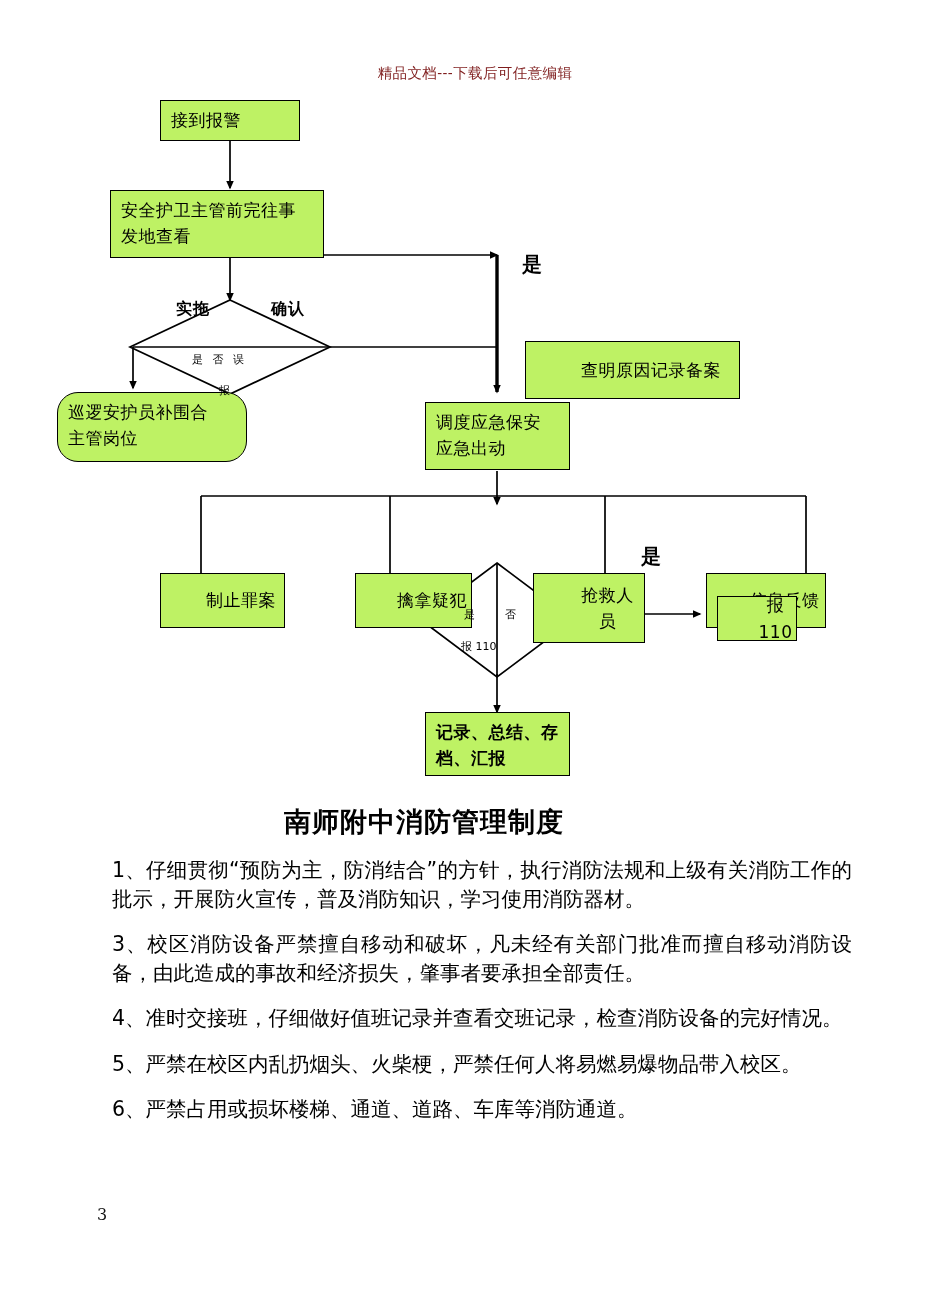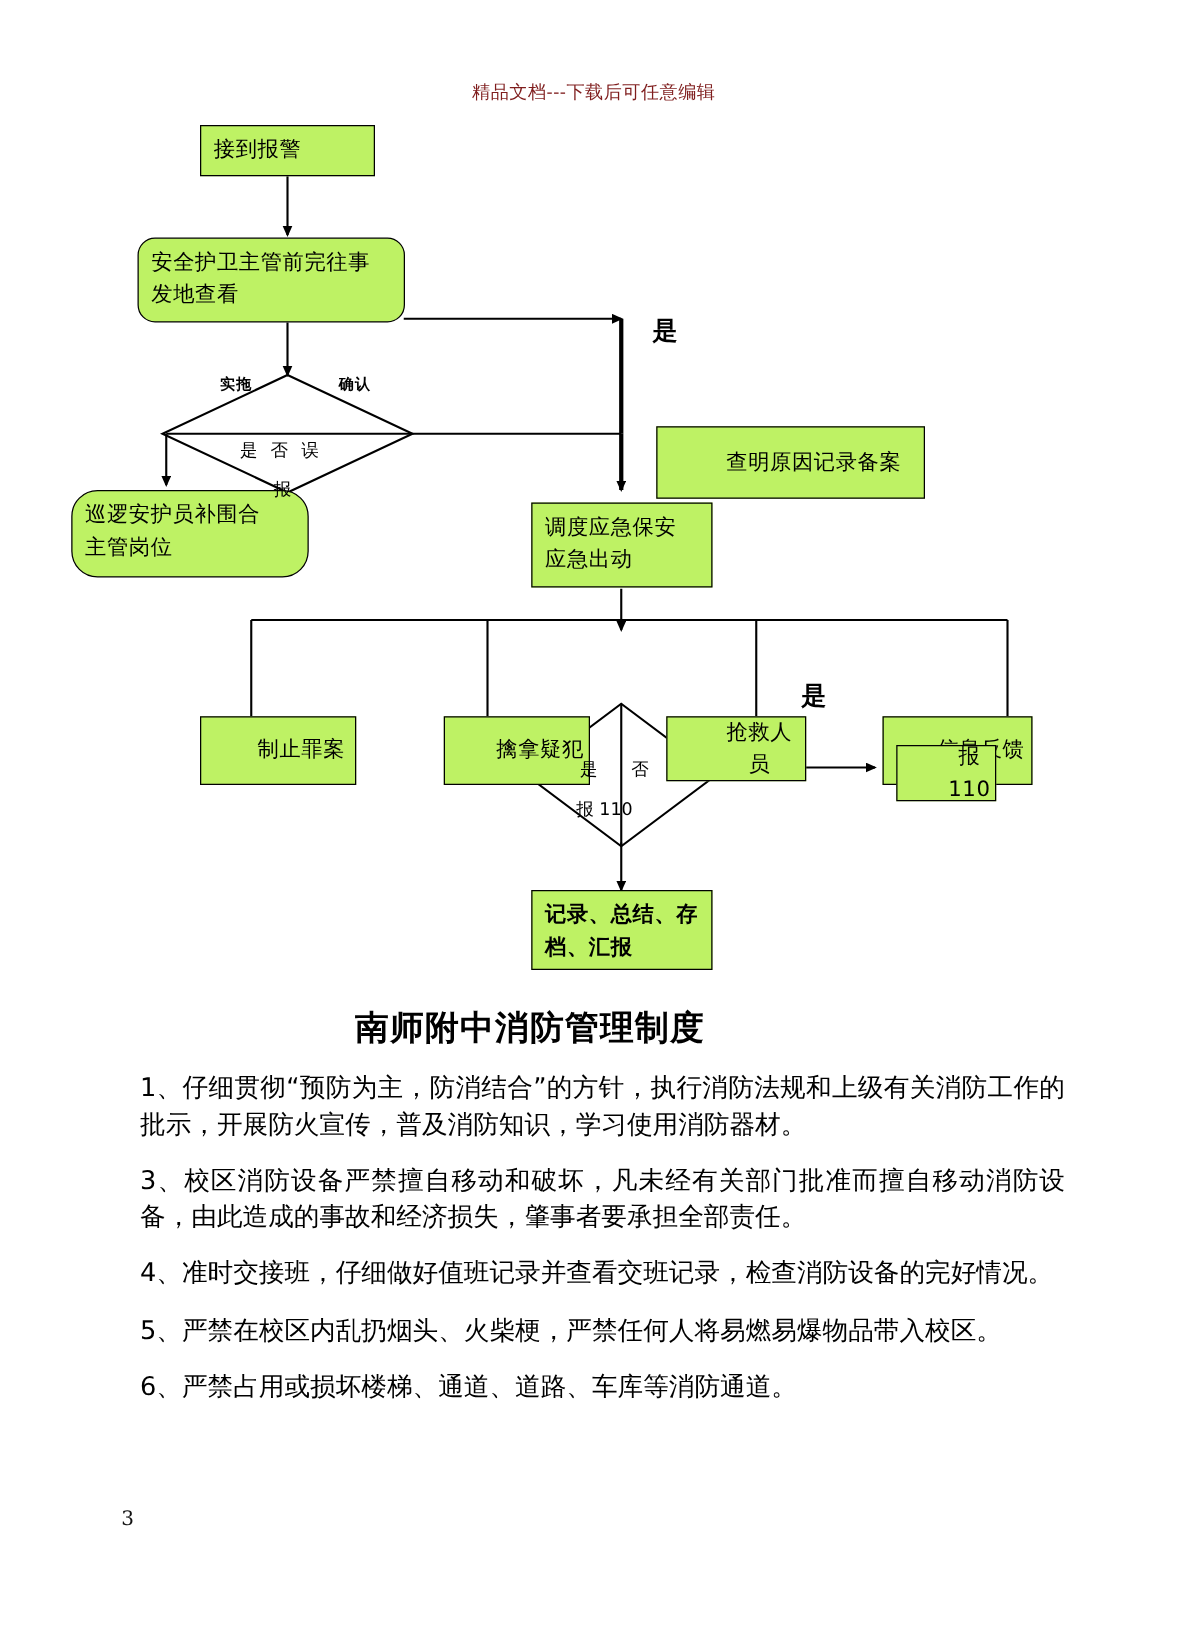--- a/index.html
+++ b/index.html
@@ -64,36 +64,36 @@
     padding: 0 4px;
   }
   .node.center {
     display: flex;
     align-items: center;
     justify-content: center;
     padding-left: 37px;
   }
   .diamond-label {
     position: absolute;
-    font-size: 14px;
+    font-size: 11px;
     letter-spacing: 3px;
     z-index: 6;
     white-space: nowrap;
   }
 
   
   .flow-label {
     position: absolute;
     font-size: 20px;
     font-weight: bold;
     z-index: 7;
     white-space: nowrap;
   }
   .flow-label.small {
-    font-size: 12px;
+    font-size: 16px;
     font-weight: bold;
     letter-spacing: 1px;
   }
 
   
   .section-title {
     position: absolute;
     top: 804px;
     left: 0;
     width: 848px;
@@ -177,21 +177,21 @@
 
     <polygon points="230,300 330,347 230,394 130,347" fill="none" stroke="#000" stroke-width="1.7"></polygon>
 
     <polygon points="497,563 573,620 497,677 421,620" fill="none" stroke="#000" stroke-width="1.7"></polygon>
   </svg>
 
   <div class="node" style="left:160px; top:100px; width:140px; height:41px;">
     <span class="txt">接到报警</span>
   </div>
 
-  <div class="node" style="left:110px; top:190px; width:214px; height:68px;border-radius:14px;">
+  <div class="node" style="left:110px; top:190px; width:214px; height:68px;">
     <span class="txt">安全护卫主管前完往事
 发地查看</span>
   </div>
 
   <div class="node" style="left:57px; top:392px; width:190px; height:70px;border-radius:21px;">
     <span class="txt">巡逻安护员补围合
 主管岗位</span>
   </div>
 
   <div class="node center" style="left:525px; top:341px; width:215px; height:58px;">
@@ -204,21 +204,21 @@
   </div>
 
   <div class="node center" style="left:160px; top:573px; width:125px; height:55px;">
     <span class="txt">制止罪案</span>
   </div>
 
   <div class="node center" style="left:355px; top:573px; width:117px; height:55px;">
     <span class="txt">擒拿疑犯</span>
   </div>
 
-  <div class="node center" style="left:533px; top:573px; width:112px; height:52px;">
+  <div class="node center" style="left:533px; top:573px; width:112px; height:70px;">
     <span class="txt">抢救人员</span>
   </div>
 
   <div class="node center" style="left:706px; top:573px; width:120px; height:55px;">
     <span class="txt">信息反馈</span>
   </div>
 
   <div class="node center" style="left:717px; top:596px; width:80px; height:45px; z-index:9;">
     <span class="txt">报 110</span>
   </div>

